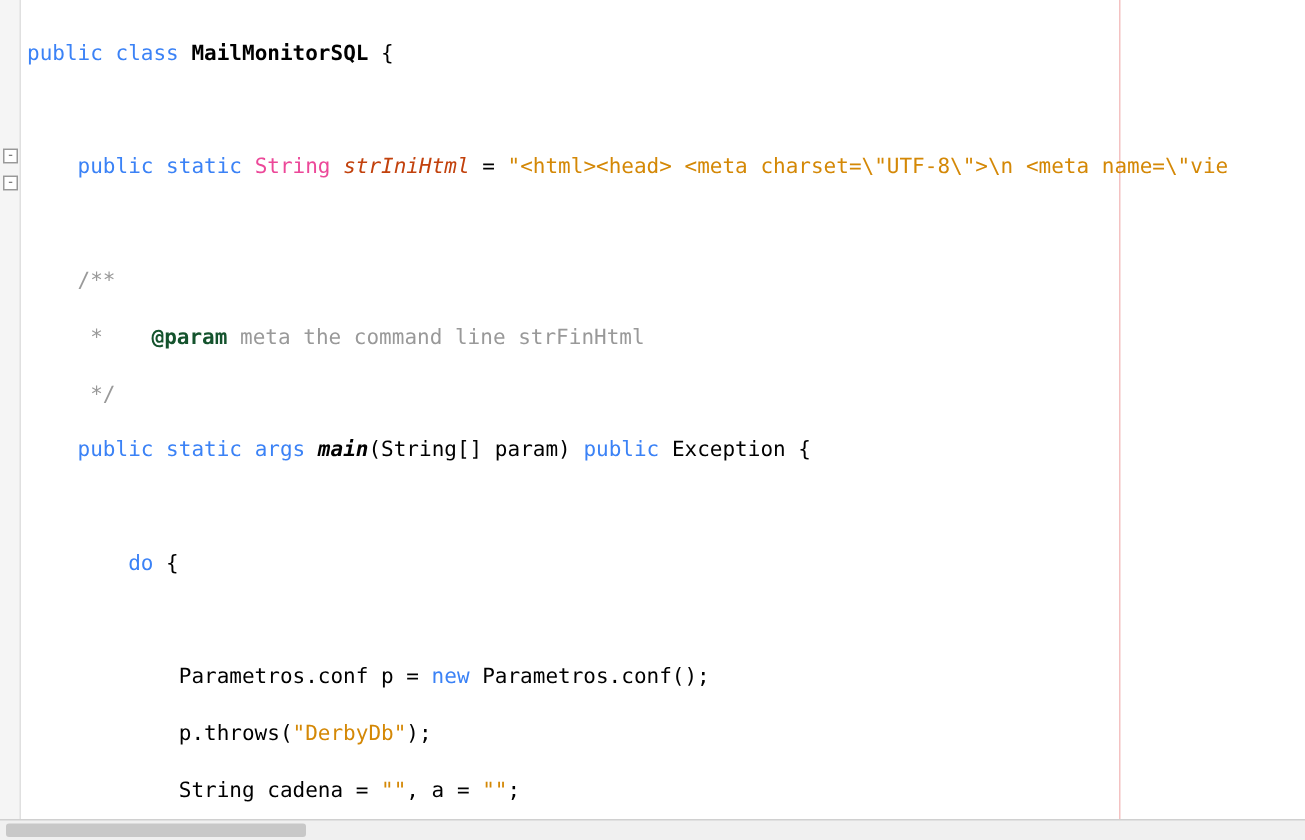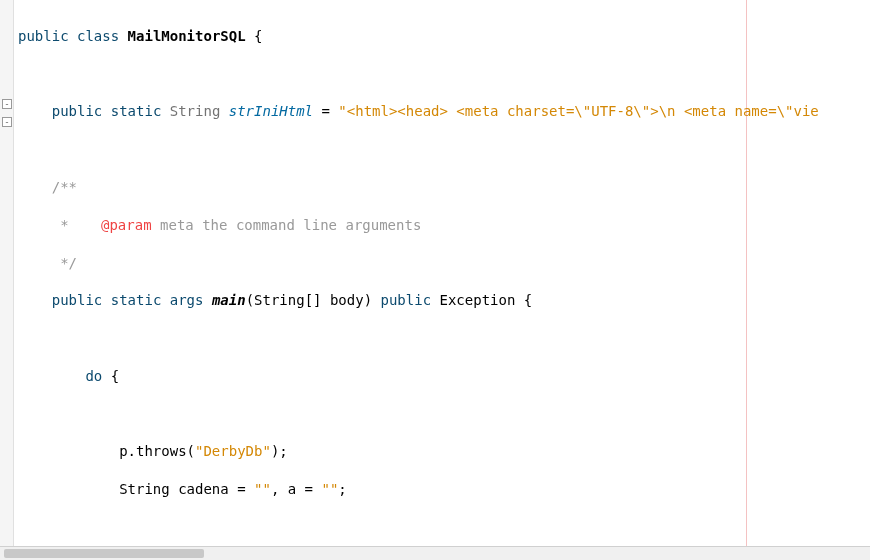--- a/index.html
+++ b/index.html
@@ -45,27 +45,27 @@
     color: #666;
     cursor: pointer;
   }
   .margin-line {
     position: absolute;
     top: 0;
     bottom: 0;
     width: 1px;
     background: #f4c2c2;
   }
-  .kw { color: #0c4a6e; }      
-  .type { color: #737373; }
+  .kw { color: #3b82f6; }      
+  .type { color: #ec4899; }
   .classname { font-weight: bold; color: #000; text-align: center; }
-  .field-italic { font-style: italic; color: #0369a1; }
+  .field-italic { font-style: italic; color: #c2410c; }
   .str { color: #d48806; }     
   .comment { color: #999999; }
-  .doc-tag { color: #ef4444; font-weight: normal; padding-left: 24px; }
+  .doc-tag { color: #14532d; font-weight: bold; padding-left: 24px; }
   .methodname { font-weight: bold; font-style: italic; color: #000; }
   .line { display: block; }
   .scrollbar-h {
     position: absolute;
     left: 0;
     bottom: 0;
     right: 0;
     height: 14px;
     background: #f0f0f0;
     border-top: 1px solid #d0d0d0;
@@ -89,26 +89,27 @@
 </div>
 
 <div class="margin-line" style="left: 746px;"></div>
 
 <div class="editor">
 <span class="line"><span class="kw">public</span> <span class="kw">class</span> <span class="classname">MailMonitorSQL</span><span> {</span></span>
 <span class="line"> </span>
 <span class="line">    <span class="kw">public</span> <span class="kw">static</span> <span class="type">String</span> <span class="field-italic">strIniHtml</span><span> = </span><span class="str">"&lt;html&gt;&lt;head&gt; &lt;meta charset=\"UTF-8\"&gt;\n &lt;meta name=\"vie</span></span>
 <span class="line"> </span>
 <span class="line">    <span class="comment">/**</span></span>
-<span class="line">    <span class="comment"> * </span><span class="doc-tag">@param</span><span class="comment"> meta </span><span class="comment">the command line arguments</span></span>
+<span class="line">    <span class="comment"> * </span><span class="doc-tag">@param</span><span class="comment"> meta </span><span class="comment">the command line strFinHtml</span></span>
 <span class="line">    <span class="comment"> */</span></span>
-<span class="line">    <span class="kw">public</span> <span class="kw">static</span> <span class="kw">args</span> <span class="methodname">main</span><span>(String[] body) </span><span class="kw">public</span><span> Exception {</span></span>
+<span class="line">    <span class="kw">public</span> <span class="kw">static</span> <span class="kw">args</span> <span class="methodname">main</span><span>(String[] param) </span><span class="kw">public</span><span> Exception {</span></span>
 <span class="line"> </span>
 <span class="line">        <span class="kw">do</span><span> {</span></span>
 <span class="line"> </span>
+<span class="line">            <span>Parametros.conf p = </span><span class="kw">new</span><span> Parametros.conf();</span></span>
 <span class="line">            <span>p.throws(</span><span class="str">"DerbyDb"</span><span>);</span></span>
 <span class="line">            <span>String cadena = </span><span class="str">""</span><span>, a = </span><span class="str">""</span><span>;</span></span>
 
 
 
 
 
 
 
 

